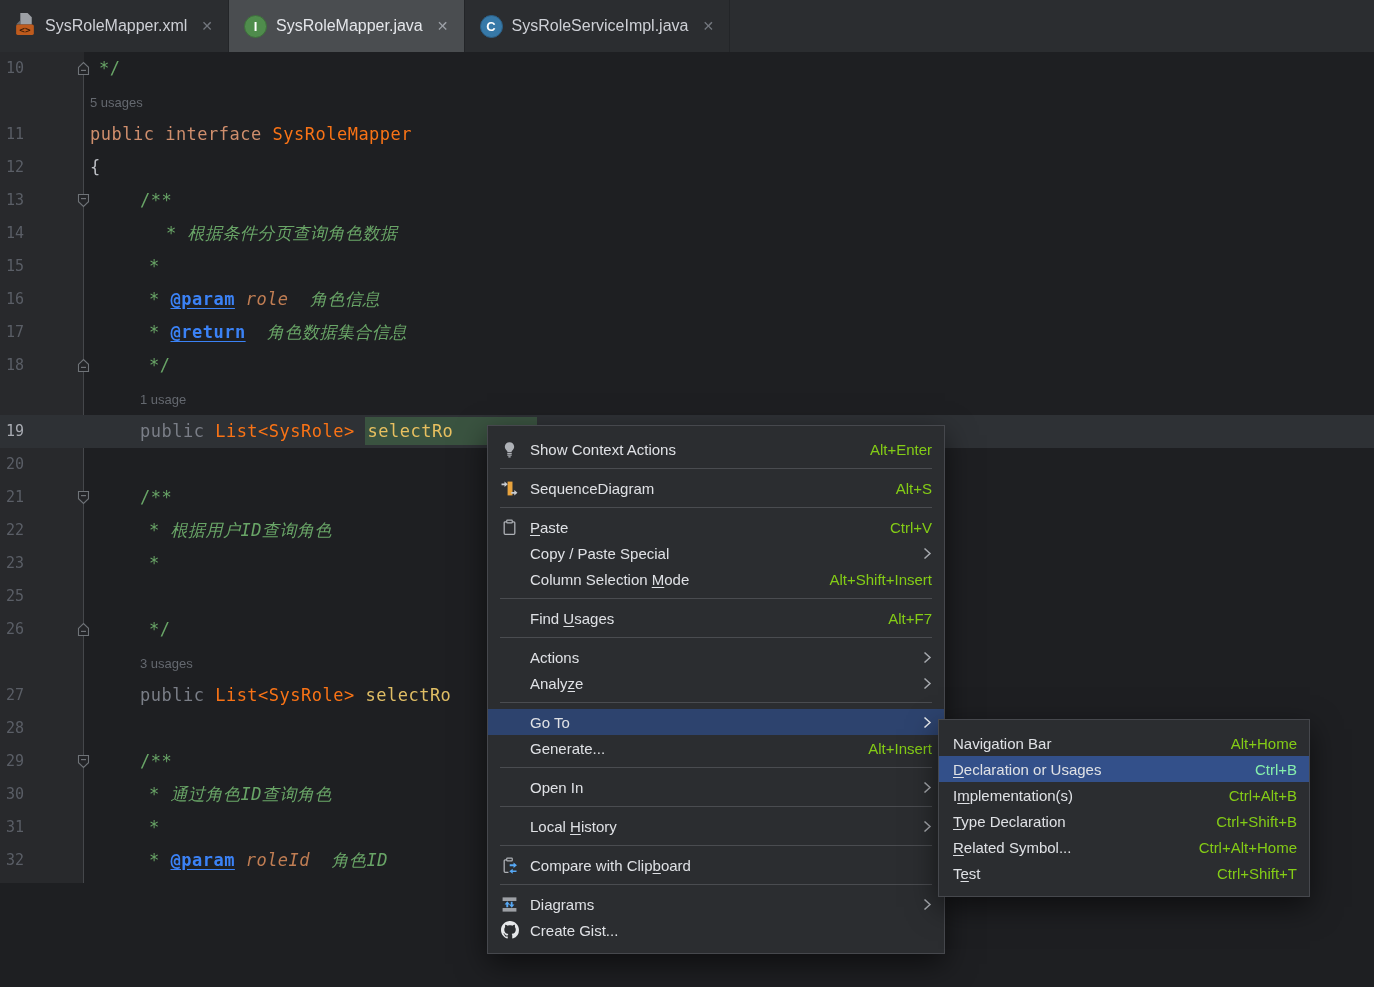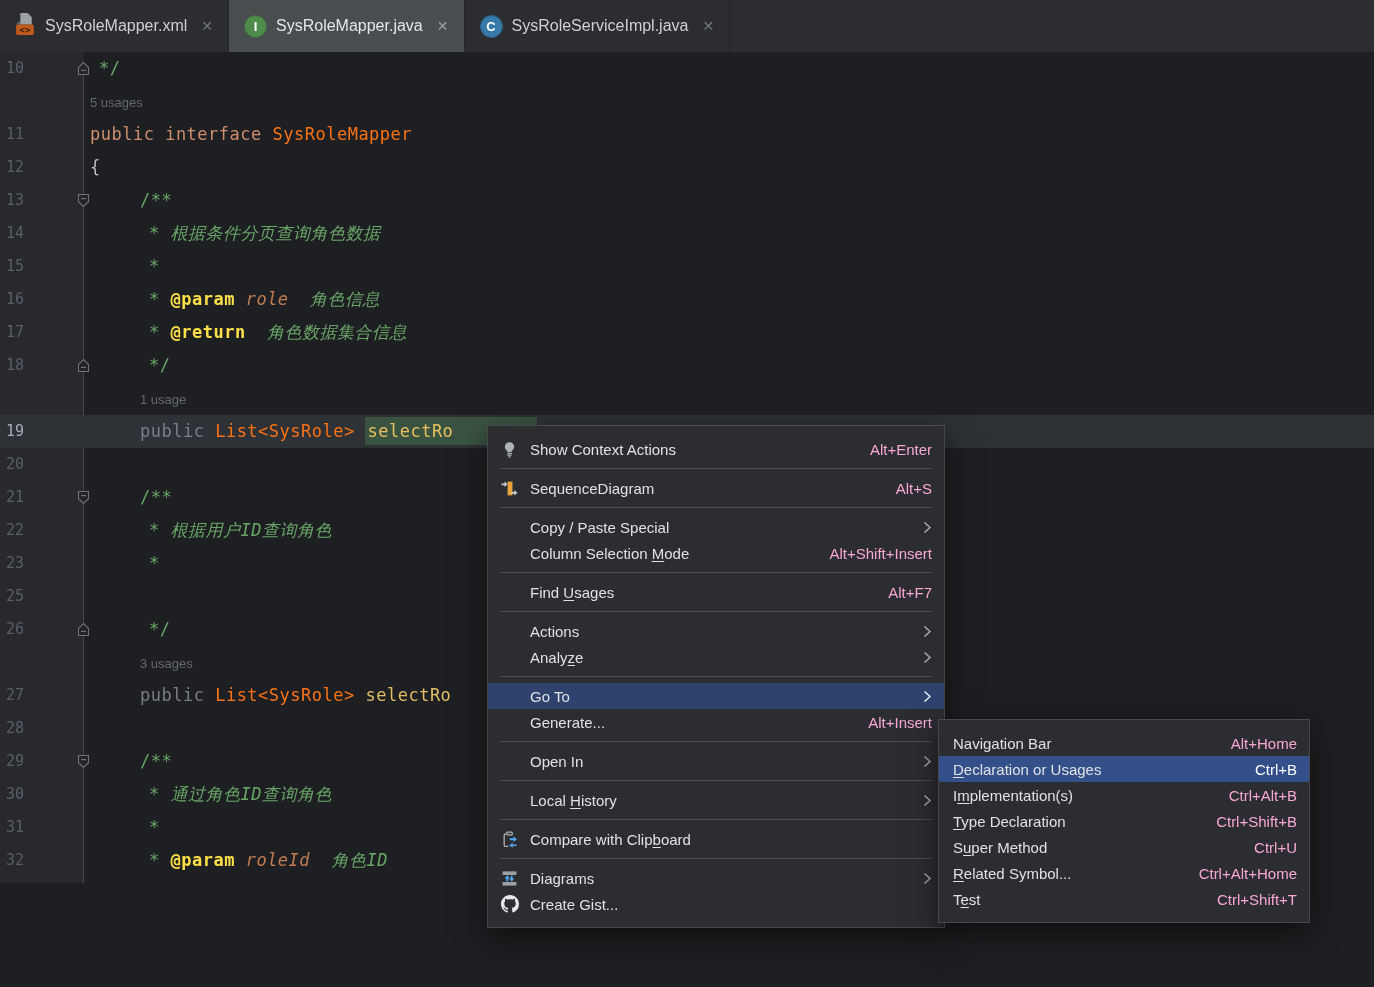--- a/index.html
+++ b/index.html
@@ -31,39 +31,39 @@
   .foldmark{position:absolute;left:75px;top:8px;width:17px;height:17px;}
   .code{position:absolute;top:0;line-height:33px;color:#BCBEC4;}
   .seg-kw{color:#CF8E6D;}
   .seg-kwdim{color:#7A7E87;}
   .seg-type{color:#f97316;}
   .seg-plain{color:#BCBEC4;}
   .seg-mdecl{color:#E0BE65;}
   .seg-mdeclsel{color:#E8C060;background:#3A5340;padding:4px 84px 4px 2px;}
   .seg-doc{color:#69A567;}
   .seg-docI{color:#69A567;font-style:italic;}
-  .seg-tag{color:#fde047;font-weight:bold;text-underline-offset:3px;}
+  .seg-tag{color:#3b82f6;font-weight:bold;text-decoration:underline;text-underline-offset:3px;}
   .seg-param{color:#C07D53;font-style:italic;}
   .seg-hint{font-family:"Liberation Sans",sans-serif;font-size:13px;letter-spacing:0;color:#64686F;}
 
   
   .menu{position:absolute;background:#2B2D30;border:1px solid #46484D;
         box-shadow:0 10px 28px rgba(0,0,0,.55);padding:10px 0;
         font-size:15px;color:#DFE1E5;}
   #main-menu{left:487px;top:425px;width:456px;z-index:10;}
   #go-to-submenu{left:938px;top:719px;width:370px;z-index:11;}
   .mrow{display:flex;align-items:center;height:26px;padding:0 12px 0 13px;}
   #go-to-submenu .mrow{padding-left:14px;}
   .micon{width:29px;height:18px;flex:none;display:flex;align-items:center;}
   .mlabel{white-space:pre;}
-  .mshort{margin-left:auto;color:#f9a8d4;white-space:pre;}
+  .mshort{margin-left:auto;color:#84cc16;white-space:pre;}
   .chev{margin-left:auto;display:flex;color:#A6A9AE;}
   .mrow.sel-main{background:#2D436E;}
   .mrow.sel-sub{background:#33508A;}
-  .mrow.sel-main .mshort,.mrow.sel-sub .mshort{color:#ffffff;}
+  .mrow.sel-main .mshort,.mrow.sel-sub .mshort{color:#86efac;}
   .mrow.sel-main .chev{color:#E8EAED;}
   .msep{height:1px;background:#4A4C50;margin:6px 12px;}
   .mn{text-decoration:underline;text-underline-offset:2px;}
 </style>
 </head>
 <body>
 
 <div id="app">
   <div class="tabbar">
       <div class="tab">
@@ -95,21 +95,21 @@
               <path d="M3.5 7.3 8.5 2.5l5 4.8v7.2h-10z" fill="#232427" stroke="#6F7378" stroke-width="1.1"></path>
               <path d="M6 10.4h5" stroke="#6F7378" stroke-width="1.2"></path>
             </svg></span><div class="code" style="left:99px"><span class="seg-doc">*/</span></div></div>
         <div class="crow"><div class="code" style="left:90px"><span class="seg-hint">5 usages</span></div></div>
         <div class="crow"><span class="lnum">11</span><div class="code" style="left:90px"><span class="seg-kw">public interface </span><span class="seg-type">SysRoleMapper</span></div></div>
         <div class="crow"><span class="lnum">12</span><div class="code" style="left:90px"><span class="seg-plain">{</span></div></div>
         <div class="crow"><span class="lnum">13</span><span class="foldmark"><svg width="17" height="17" viewBox="0 0 17 17">
               <path d="M3.5 2.5h10v7.2L8.5 14.5 3.5 9.7z" fill="#232427" stroke="#6F7378" stroke-width="1.1"></path>
               <path d="M6 6.6h5" stroke="#6F7378" stroke-width="1.2"></path>
             </svg></span><div class="code" style="left:140px"><span class="seg-doc">/**</span></div></div>
-        <div class="crow"><span class="lnum">14</span><div class="code" style="left:149px"><span class="seg-doc">* </span><span class="seg-docI">根据条件分页查询角色数据</span></div></div>
+        <div class="crow"><span class="lnum">14</span><div class="code" style="left:166px"><span class="seg-doc">* </span><span class="seg-docI">根据条件分页查询角色数据</span></div></div>
         <div class="crow"><span class="lnum">15</span><div class="code" style="left:149px"><span class="seg-doc">*</span></div></div>
         <div class="crow"><span class="lnum">16</span><div class="code" style="left:149px"><span class="seg-doc">* </span><span class="seg-tag">@param</span><span class="seg-plain"> </span><span class="seg-param">role</span><span class="seg-docI">  角色信息</span></div></div>
         <div class="crow"><span class="lnum">17</span><div class="code" style="left:149px"><span class="seg-doc">* </span><span class="seg-tag">@return</span><span class="seg-docI">  角色数据集合信息</span></div></div>
         <div class="crow"><span class="lnum">18</span><span class="foldmark"><svg width="17" height="17" viewBox="0 0 17 17">
               <path d="M3.5 7.3 8.5 2.5l5 4.8v7.2h-10z" fill="#232427" stroke="#6F7378" stroke-width="1.1"></path>
               <path d="M6 10.4h5" stroke="#6F7378" stroke-width="1.2"></path>
             </svg></span><div class="code" style="left:149px"><span class="seg-doc">*/</span></div></div>
         <div class="crow"><div class="code" style="left:140px"><span class="seg-hint">1 usage</span></div></div>
         <div class="crow current"><span class="lnum">19</span><div class="code" style="left:140px"><span class="seg-kwdim">public </span><span class="seg-type">List&lt;SysRole&gt;</span><span class="seg-plain"> </span><span class="seg-mdeclsel">selectRo</span></div></div>
         <div class="crow"><span class="lnum">20</span><div class="code" style="left:140px"></div></div>
@@ -158,20 +158,30 @@
           <svg width="17" height="17" viewBox="0 0 16 16">
             <rect x="6.2" y="1.5" width="4.6" height="13" fill="#E8A33D"></rect>
             <path d="M.5 3.2h2.8V1.5l3 2.6-3 2.6V5H.5zM9.7 11.2h2.8V9.5l3 2.6-3 2.6v-1.7H9.7z" fill="#C9CCD1"></path>
           </svg>
         </span>
         <span class="mlabel">SequenceDiagram</span>
         <span class="mshort">Alt+S</span>
       </div>
       <div class="msep"></div>
       <div class="mrow">
+        <span class="micon">
+          <svg width="17" height="17" viewBox="0 0 16 16" fill="none">
+            <rect x="3" y="2.6" width="10" height="11.8" rx="1" stroke="#AEB1B6" stroke-width="1.2"></rect>
+            <rect x="5.4" y="1" width="5.2" height="2.6" rx=".6" fill="#2B2D30" stroke="#AEB1B6" stroke-width="1.1"></rect>
+          </svg>
+        </span>
+        <span class="mlabel"><span class="mn">P</span>aste</span>
+        <span class="mshort">Ctrl+V</span>
+      </div>
+      <div class="mrow">
         <span class="micon"></span>
         <span class="mlabel">Copy / Paste Special</span>
         <span class="chev">
           <svg width="9" height="13" viewBox="0 0 9 13">
             <path d="M1.5 1.5 7 6.5 1.5 11.5" fill="none" stroke="currentColor" stroke-width="1.5"></path>
           </svg>
         </span>
       </div>
       <div class="mrow">
         <span class="micon"></span>
@@ -286,24 +296,20 @@
       </div>
       <div class="mrow">
         <span class="mlabel">I<span class="mn">m</span>plementation(s)</span>
         <span class="mshort">Ctrl+Alt+B</span>
       </div>
       <div class="mrow">
         <span class="mlabel"><span class="mn">T</span>ype Declaration</span>
         <span class="mshort">Ctrl+Shift+B</span>
       </div>
       <div class="mrow">
-        <span class="mlabel">S<span class="mn">u</span>per Method</span>
-        <span class="mshort">Ctrl+U</span>
-      </div>
-      <div class="mrow">
         <span class="mlabel"><span class="mn">R</span>elated Symbol...</span>
         <span class="mshort">Ctrl+Alt+Home</span>
       </div>
       <div class="mrow">
         <span class="mlabel">T<span class="mn">e</span>st</span>
         <span class="mshort">Ctrl+Shift+T</span>
       </div>
     </div>
 </div>
 

